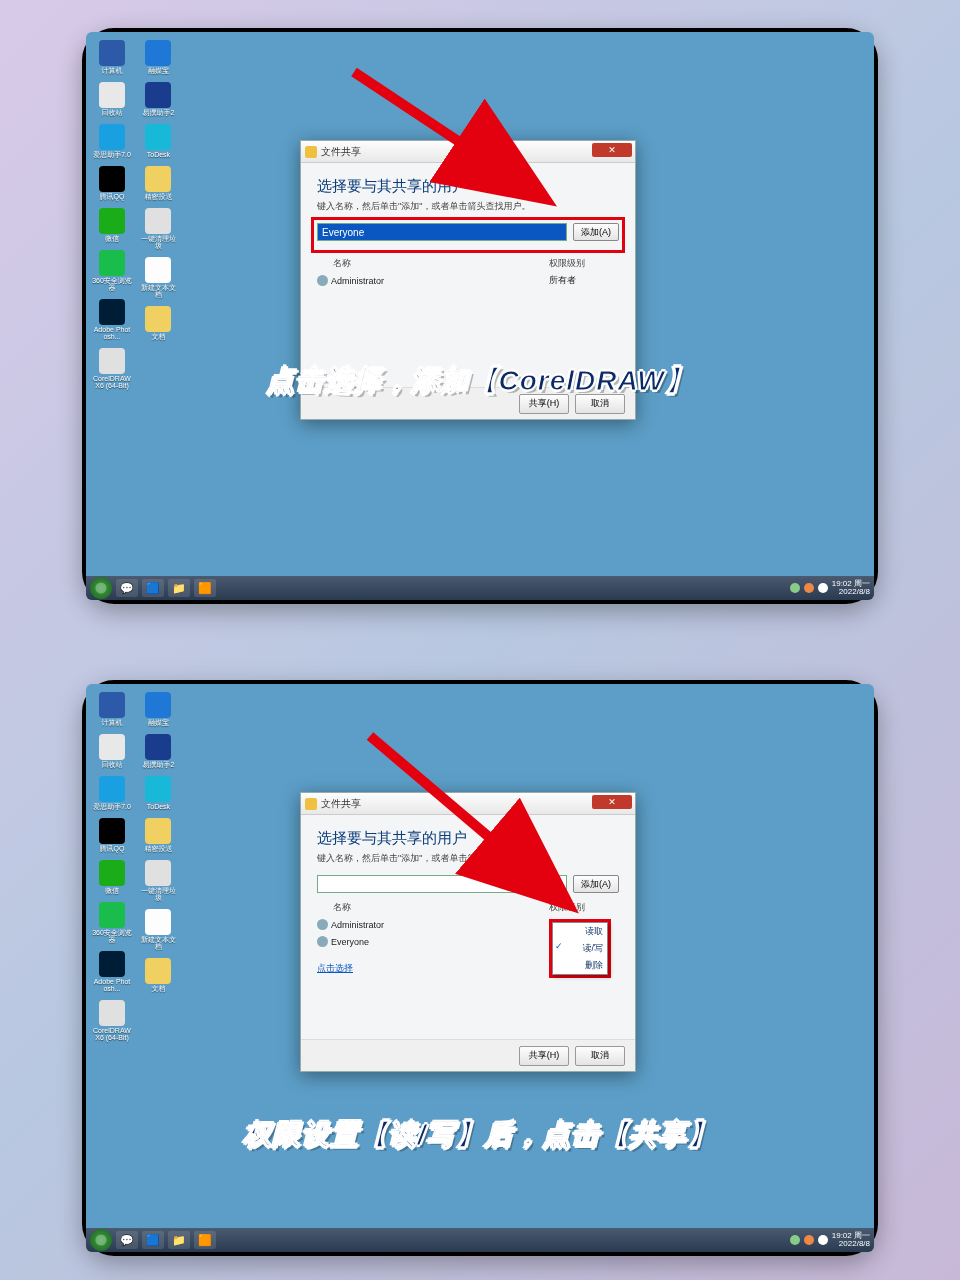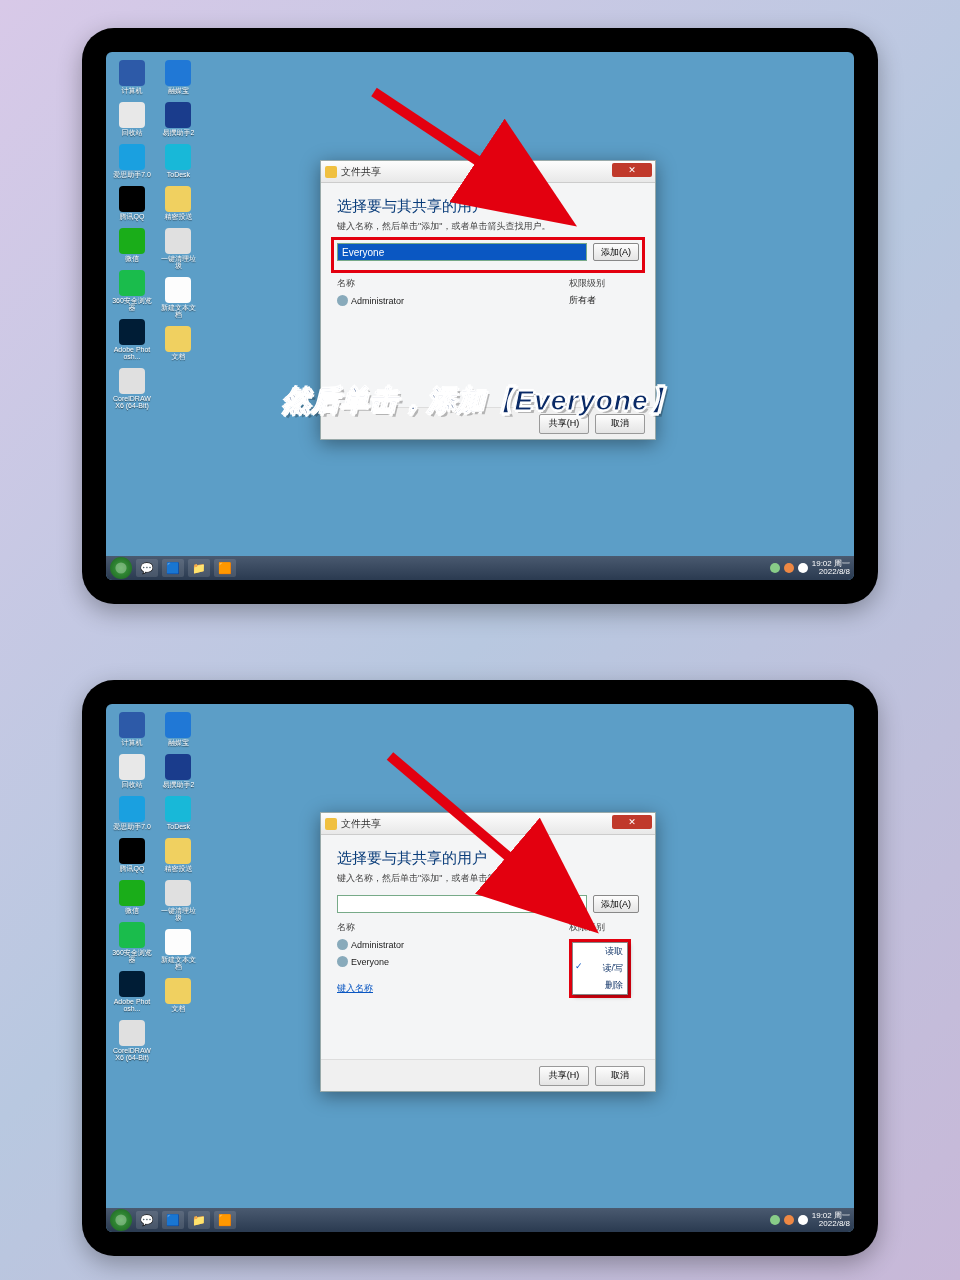--- a/index.html
+++ b/index.html
@@ -11,21 +11,21 @@
     overflow: hidden;
     position: relative;
   }
   .tablet {
     position: absolute;
     left: 82px;
     width: 796px;
     height: 576px;
     background: #000;
     border-radius: 32px;
-    padding: 24px;
+    padding: 4px;
     box-shadow: 0 8px 24px rgba(0,0,0,0.3);
   }
   .tablet.top { top: 28px; }
   .tablet.bottom { top: 680px; }
   .screen {
     width: 100%;
     height: 100%;
     background: #5c9ec7;
     border-radius: 6px;
     position: relative;
@@ -77,21 +77,21 @@
   }
   .combo input.sel { background:#0a57c2; color:#fff; }
   .addbtn {
     width:46px; height:18px; background:linear-gradient(#fdfdfd,#e4e4e4);
     border:1px solid #888; font-size:9px; border-radius:2px;
   }
   .redbox { border:3px solid #e3000f; padding:3px; margin:-6px -6px 2px -6px; }
   .listhdr {
     display:flex; font-size:9px; color:#444; padding:2px 0;
   }
-  .listhdr .c1{ flex:1; } .listhdr .c2{ width:70px;font-family:Liberation Mono, monospace; }
+  .listhdr .c1{ flex:1;margin-left:16px; } .listhdr .c2{ width:70px;font-family:Liberation Mono, monospace; }
   .listrow {
     display:flex; font-size:9px; color:#222; padding:2px 0; align-items:center;
   }
   .listrow .uicon {
     width:11px; height:11px; background:#8ab; border-radius:50%; margin-right:3px;
   }
   .listrow .c1{ flex:1; display:flex; align-items:center; }
   .listrow .c2{ width:70px; }
   .dbottom {
     height:32px; border-top:1px solid #ddd; background:#f0f0f0;
@@ -237,21 +237,21 @@
 
     <svg class="arrow" style="top:28px; left:256px;" width="220" height="170">
       <defs>
           <marker id="ah1" markerWidth="12" markerHeight="12" refX="9" refY="5" orient="auto">
         <path d="M0,0 L12,5 L0,10 Z" fill="#e3000f"></path>
           </marker>
         </defs>
       <line x1="12" y1="12" x2="190" y2="130" stroke="#e3000f" stroke-width="10" marker-end="url(#ah1)"></line>
     </svg>
 
-    <div class="caption" style="top:330px;">然后单击，添加【Everyone】</div>
+    <div class="caption" style="top:330px;">点击选择，添加【CorelDRAW】</div>
 
     <div class="taskbar">
       <div class="start">
         <svg viewBox="0 0 10 10">
             <circle cx="5" cy="5" r="4" fill="#fff" opacity=".3"></circle>
           </svg>
       </div>
       <div class="tbicon">💬</div>
       <div class="tbicon">🟦</div>
       <div class="tbicon">📁</div>
@@ -358,37 +358,38 @@
 
         
         <div class="permbox" style="position:absolute; top:104px; left:248px;">
           <div class="permmenu" style="position:relative;">
             <div class="pi">读取</div>
             <div class="pi chk">读/写</div>
             <div class="pi">删除</div>
           </div>
         </div>
 
-        <a class="linktxt">键入名称</a>
+        <a class="linktxt">点击选择</a>
       </div>
       <div class="dbottom">
         <button class="dbtn">共享(H)</button>
         <button class="dbtn">取消</button>
       </div>
     </div>
 
     <svg class="arrow" style="top:42px; left:270px;" width="230" height="200">
       <defs>
           <marker id="ah2" markerWidth="12" markerHeight="12" refX="9" refY="5" orient="auto">
         <path d="M0,0 L12,5 L0,10 Z" fill="#e3000f"></path>
           </marker>
         </defs>
       <line x1="14" y1="10" x2="200" y2="168" stroke="#e3000f" stroke-width="10" marker-end="url(#ah2)"></line>
     </svg>
 
+    <div class="caption" style="top:432px;">权限设置【读/写】后，点击【共享】</div>
 
     <div class="taskbar">
       <div class="start">
         <svg viewBox="0 0 10 10">
             <circle cx="5" cy="5" r="4" fill="#fff" opacity=".3"></circle>
           </svg>
       </div>
       <div class="tbicon">💬</div>
       <div class="tbicon">🟦</div>
       <div class="tbicon">📁</div>

